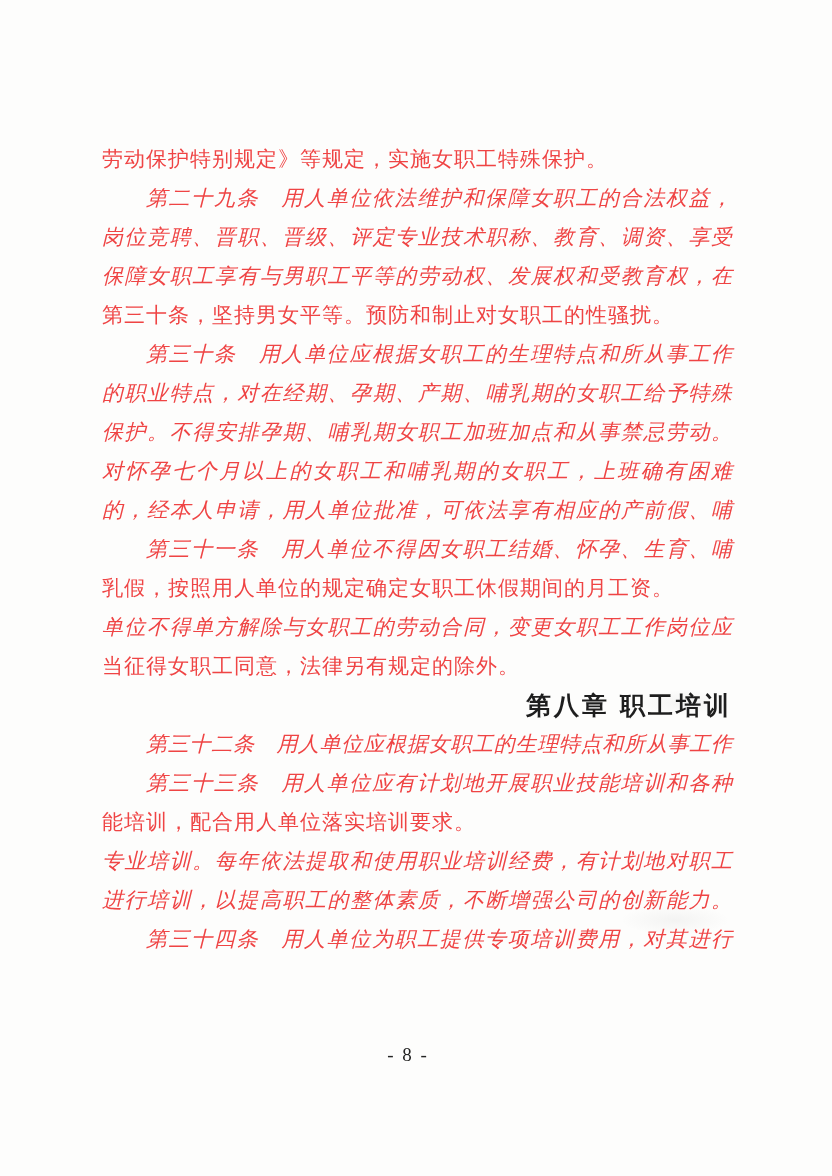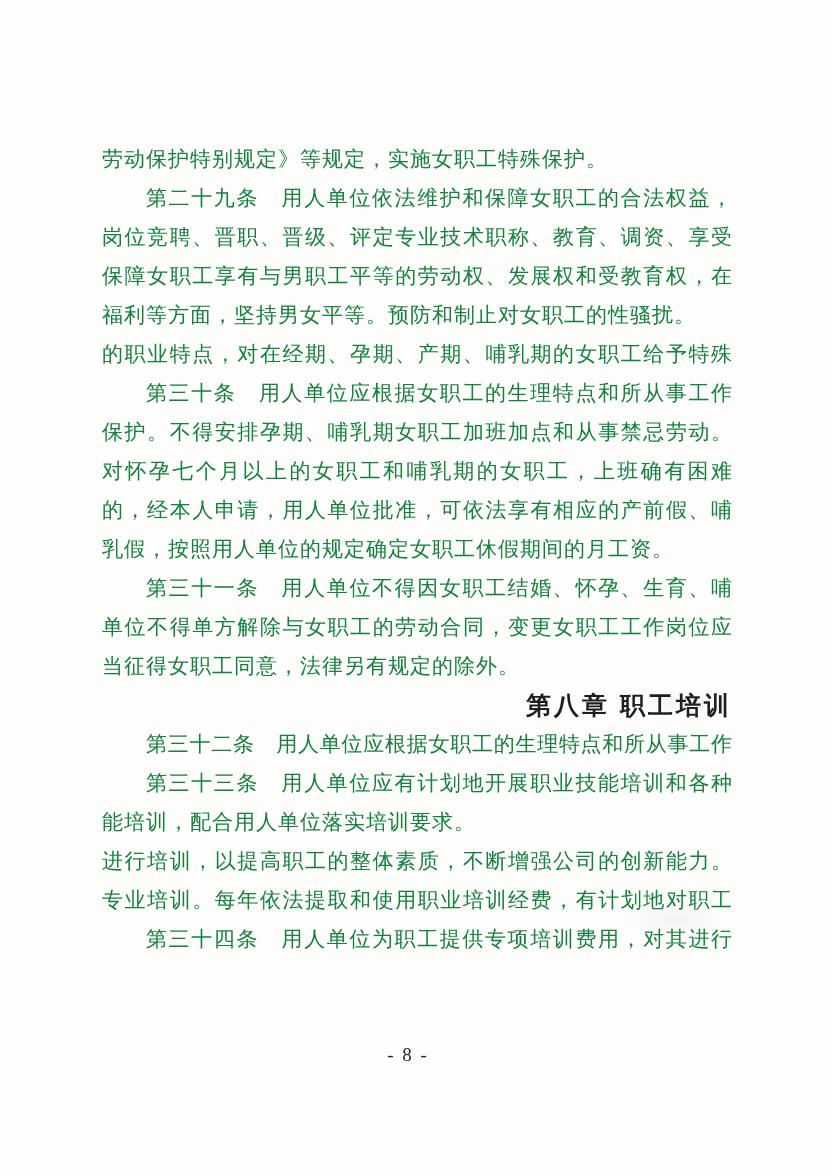--- a/index.html
+++ b/index.html
@@ -16,33 +16,34 @@
   }
   .doc-body {
     position: absolute;
     left: 102px;
     top: 140px;
     width: 630px;
   }
   .line {
     font-family: "Liberation Serif", "DejaVu Serif", serif;
     font-size: 21px;
-    color: #15803d;
+    color: #ef4444;
     height: 39px;
     line-height: 39px;
     letter-spacing: 1px;
     white-space: nowrap;
     overflow: visible;
   }
   .line.fill {
     white-space: normal;
     letter-spacing: normal;
     text-align: justify;
     text-align-last: justify;
     text-justify: inter-ideograph;
+    font-style: italic;
   }
   .line.indent {
     padding-left: 44px;
   }
   .heading {
     font-family: "Liberation Sans", "DejaVu Sans", sans-serif;
     font-weight: bold;
     font-size: 25px;
     color: #1e1e1e;
     height: 39px;
@@ -79,36 +80,36 @@
 </style>
 </head>
 <body>
 
 <div class="page">
   <div class="doc-body">
     <div class="line">劳动保护特别规定》等规定，实施女职工特殊保护。</div>
     <div class="line indent fill">第二十九条　用人单位依法维护和保障女职工的合法权益，</div>
     <div class="line fill">岗位竞聘、晋职、晋级、评定专业技术职称、教育、调资、享受</div>
     <div class="line fill">保障女职工享有与男职工平等的劳动权、发展权和受教育权，在</div>
-    <div class="line">福利等方面，坚持男女平等。预防和制止对女职工的性骚扰。</div>
+    <div class="line">第三十条，坚持男女平等。预防和制止对女职工的性骚扰。</div>
+    <div class="line indent fill">第三十条　用人单位应根据女职工的生理特点和所从事工作</div>
     <div class="line fill">的职业特点，对在经期、孕期、产期、哺乳期的女职工给予特殊</div>
-    <div class="line indent fill">第三十条　用人单位应根据女职工的生理特点和所从事工作</div>
     <div class="line fill">保护。不得安排孕期、哺乳期女职工加班加点和从事禁忌劳动。</div>
     <div class="line fill">对怀孕七个月以上的女职工和哺乳期的女职工，上班确有困难</div>
     <div class="line fill">的，经本人申请，用人单位批准，可依法享有相应的产前假、哺</div>
+    <div class="line indent fill">第三十一条　用人单位不得因女职工结婚、怀孕、生育、哺</div>
     <div class="line">乳假，按照用人单位的规定确定女职工休假期间的月工资。</div>
-    <div class="line indent fill">第三十一条　用人单位不得因女职工结婚、怀孕、生育、哺</div>
     <div class="line fill">单位不得单方解除与女职工的劳动合同，变更女职工工作岗位应</div>
     <div class="line">当征得女职工同意，法律另有规定的除外。</div>
     <div class="heading">第八章 职工培训</div>
     <div class="line indent fill">第三十二条　用人单位应根据女职工的生理特点和所从事工作</div>
     <div class="line indent fill">第三十三条　用人单位应有计划地开展职业技能培训和各种</div>
     <div class="line">能培训，配合用人单位落实培训要求。</div>
+    <div class="line fill">专业培训。每年依法提取和使用职业培训经费，有计划地对职工</div>
     <div class="line fill">进行培训，以提高职工的整体素质，不断增强公司的创新能力。</div>
-    <div class="line fill">专业培训。每年依法提取和使用职业培训经费，有计划地对职工</div>
     <div class="line indent fill">第三十四条　用人单位为职工提供专项培训费用，对其进行</div>
   </div>
 
   <div class="page-number">- 8 -</div>
 
   <div class="smudge s1"></div>
   <div class="smudge s2"></div>
 </div>
 
 </body></html>

